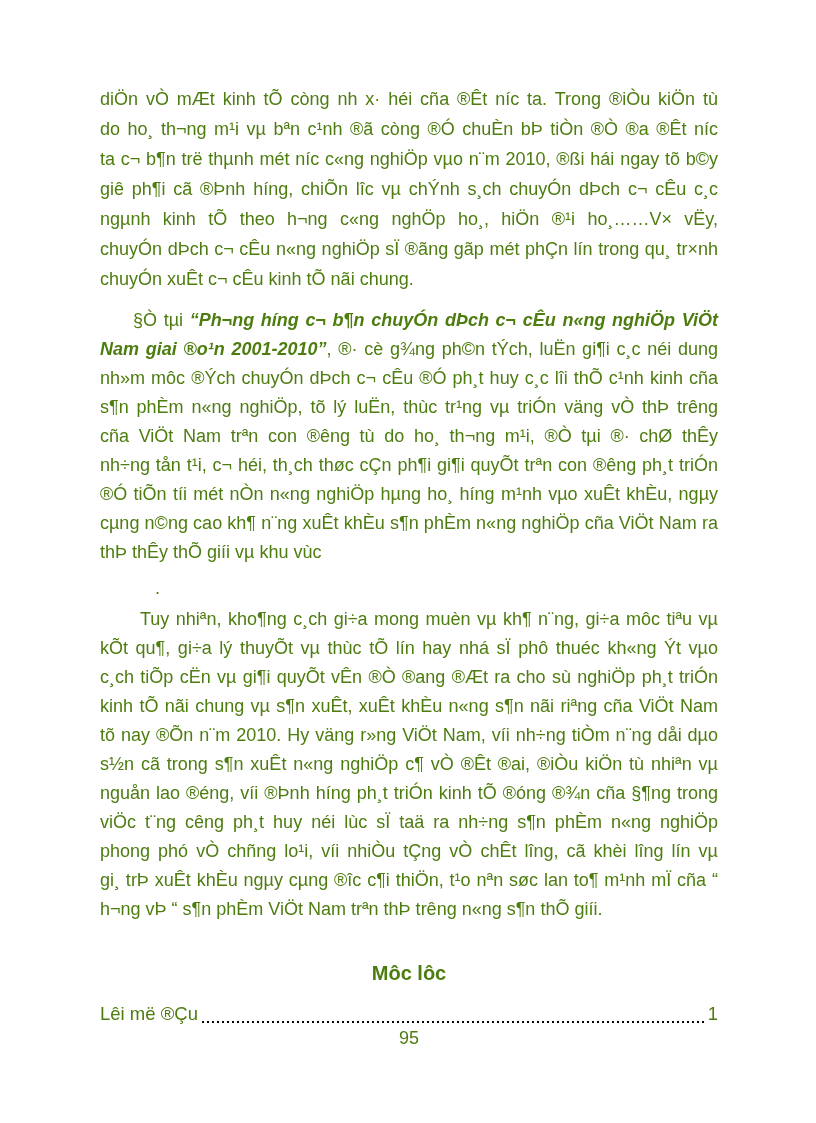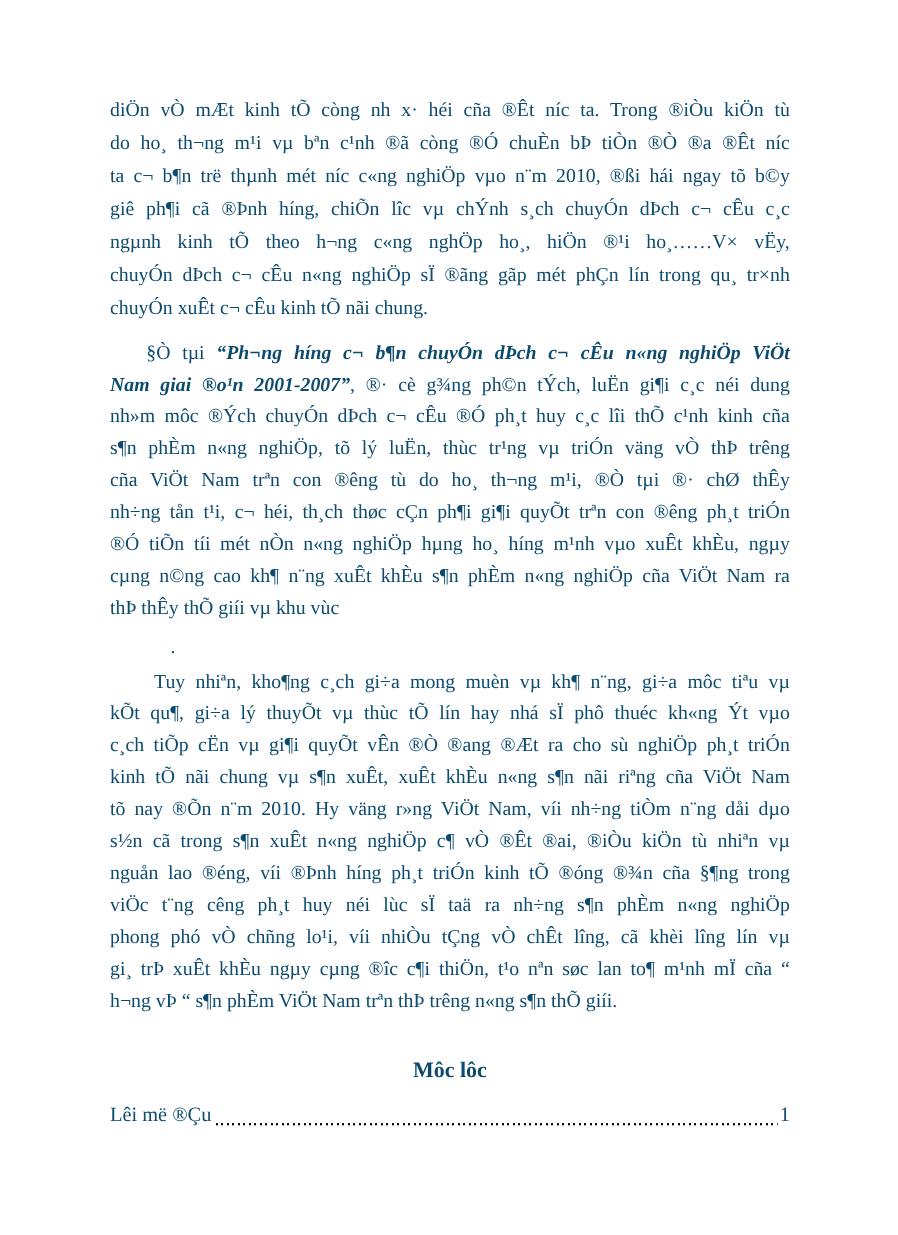--- a/index.html
+++ b/index.html
@@ -1,21 +1,21 @@
 <!DOCTYPE html>
 <html><head>
 <meta charset="utf-8">
 <style>
   html,body{margin:0;padding:0;background:#ffffff;}
   .page{
     position:relative;
     width:816px;height:1123px;
     background:#ffffff;
-    color:#0c4a6e;
-    font-family:Liberation Serif, serif;
+    color:#4d7c0f;
+    font-family:Liberation Sans, sans-serif;
     overflow:hidden;
   }
   .textcol{
     position:absolute;
     left:100px;top:84px;width:618px;
   }
   .para{margin:0;padding:0;}
   .para.p1{margin-bottom:12px;}
   .para.p1 .line{line-height:30px;}
   .para.p2{margin-bottom:10px;}
@@ -73,21 +73,21 @@
         <div class="line"><span class="rg">diÖn vÒ mÆt kinh tÕ còng nh x· héi cña ®Êt níc ta. Trong ®iÒu kiÖn tù</span></div>
         <div class="line"><span class="rg">do ho¸ th¬ng m¹i vµ bªn c¹nh ®ã còng ®Ó chuÈn bÞ tiÒn ®Ò ®a ®Êt níc</span></div>
         <div class="line"><span class="rg">ta c¬ b¶n trë thµnh mét níc c«ng nghiÖp vµo n¨m 2010, ®ßi hái ngay tõ b©y</span></div>
         <div class="line"><span class="rg">giê ph¶i cã ®Þnh híng, chiÕn lîc vµ chÝnh s¸ch chuyÓn dÞch c¬ cÊu c¸c</span></div>
         <div class="line"><span class="rg">ngµnh kinh tÕ theo h¬ng c«ng nghÖp ho¸, hiÖn ®¹i ho¸……V× vËy,</span></div>
         <div class="line"><span class="rg">chuyÓn dÞch c¬ cÊu n«ng nghiÖp sÏ ®ãng gãp mét phÇn lín trong qu¸ tr×nh</span></div>
         <div class="line lastline"><span class="rg">chuyÓn xuÊt c¬ cÊu kinh tÕ nãi chung.</span></div>
       </div>
       <div class="para p2">
         <div class="line" style="padding-left: 33px;"><span class="rg">§Ò tµi </span><span class="bi">“Ph¬ng híng c¬ b¶n chuyÓn dÞch c¬ cÊu n«ng nghiÖp ViÖt</span></div>
-        <div class="line"><span class="bi">Nam giai ®o¹n 2001-2007”</span><span class="rg">, ®· cè g¾ng ph©n tÝch, luËn gi¶i c¸c néi dung</span></div>
+        <div class="line"><span class="bi">Nam giai ®o¹n 2001-2010”</span><span class="rg">, ®· cè g¾ng ph©n tÝch, luËn gi¶i c¸c néi dung</span></div>
         <div class="line"><span class="rg">nh»m môc ®Ých chuyÓn dÞch c¬ cÊu ®Ó ph¸t huy c¸c lîi thÕ c¹nh kinh cña</span></div>
         <div class="line"><span class="rg">s¶n phÈm n«ng nghiÖp, tõ lý luËn, thùc tr¹ng vµ triÓn väng vÒ thÞ trêng</span></div>
         <div class="line"><span class="rg">cña ViÖt Nam trªn con ®êng tù do ho¸ th¬ng m¹i, ®Ò tµi ®· chØ thÊy</span></div>
         <div class="line"><span class="rg">nh÷ng tån t¹i, c¬ héi, th¸ch thøc cÇn ph¶i gi¶i quyÕt trªn con ®êng ph¸t triÓn</span></div>
         <div class="line"><span class="rg">®Ó tiÕn tíi mét nÒn n«ng nghiÖp hµng ho¸ híng m¹nh vµo xuÊt khÈu, ngµy</span></div>
         <div class="line"><span class="rg">cµng n©ng cao kh¶ n¨ng xuÊt khÈu s¶n phÈm n«ng nghiÖp cña ViÖt Nam ra</span></div>
         <div class="line lastline"><span class="rg">thÞ thÊy thÕ giíi vµ khu vùc</span></div>
       </div>
       <div class="para pdot">
         <div class="line lastline" style="padding-left: 55px;"><span class="rg">.</span></div>
@@ -106,13 +106,14 @@
         <div class="line lastline"><span class="rg">h¬ng vÞ “ s¶n phÈm ViÖt Nam trªn thÞ trêng n«ng s¶n thÕ giíi.</span></div>
       </div>
       <div class="heading">Môc lôc</div>
       <div class="tocline">
         <span class="toc-entry">Lêi më ®Çu</span>
         <span class="toc-leader"></span>
         <span class="toc-page">1</span>
       </div>
     </div>
 
+  <div class="footer">95</div>
 </div>
 
 </body></html>

